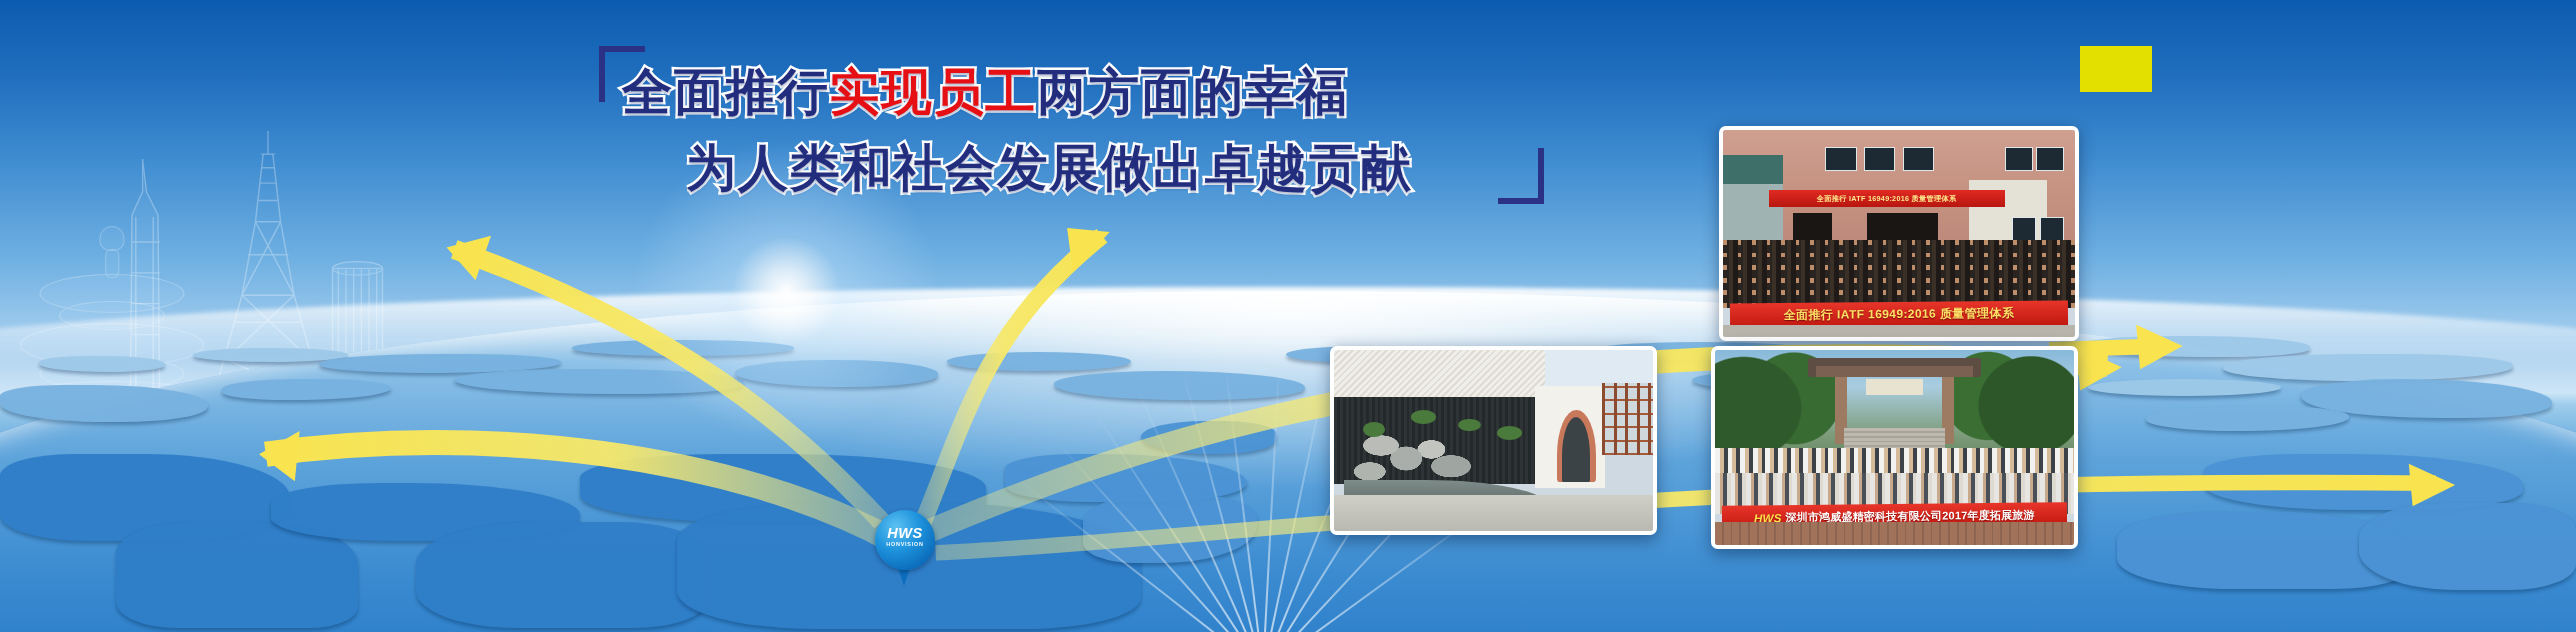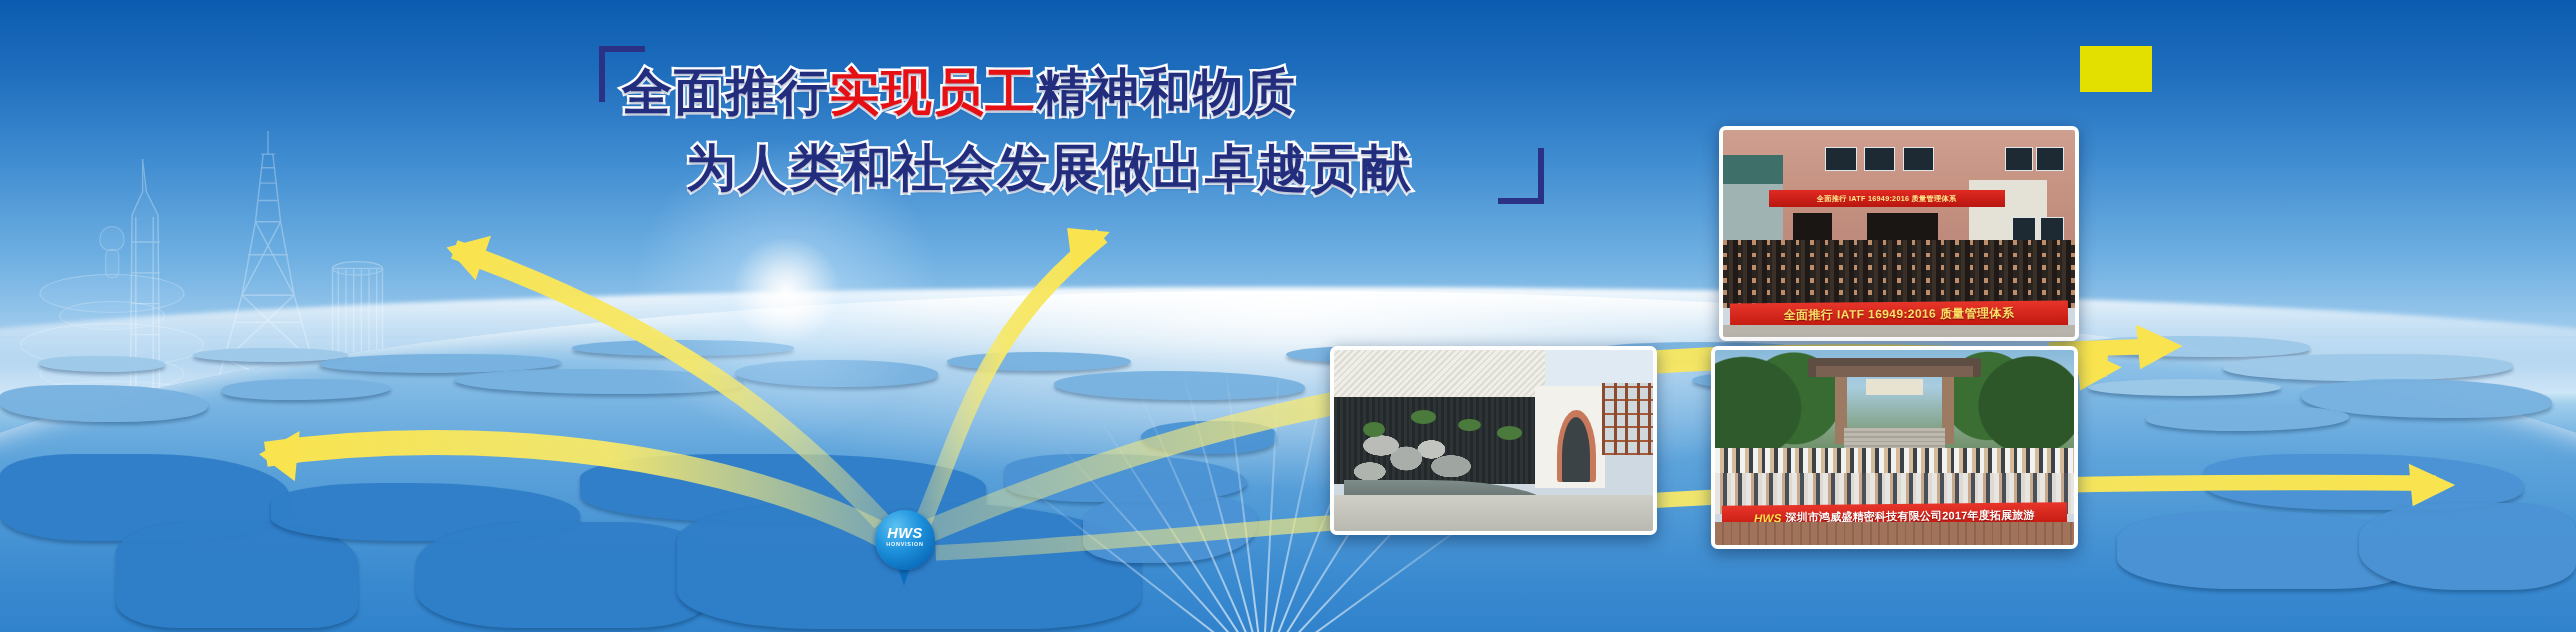--- a/index.html
+++ b/index.html
@@ -438,21 +438,21 @@
       <span class="mark">HWS</span>
       <span class="sub">HONVISION</span>
     </div>
   </div>
 
   <div class="slogan">
     <div class="bracket tl"></div>
     <div class="bracket br"></div>
 
     <div class="slogan-line l1">
-      <span>全面推行</span><span class="hl">实现员工</span><span>精神和物质</span>
+      <span>全面推行</span><span class="hl">实现员工</span><span>两方面的幸福</span>
     </div>
 
     <div class="slogan-line l2">为人类和社会发展做出卓越贡献</div>
   </div>
 
   <div class="yellow-accent"></div>
 
   <div class="photo p1">
     <div class="bldg"></div>
     <div class="bldg-left2"></div>

